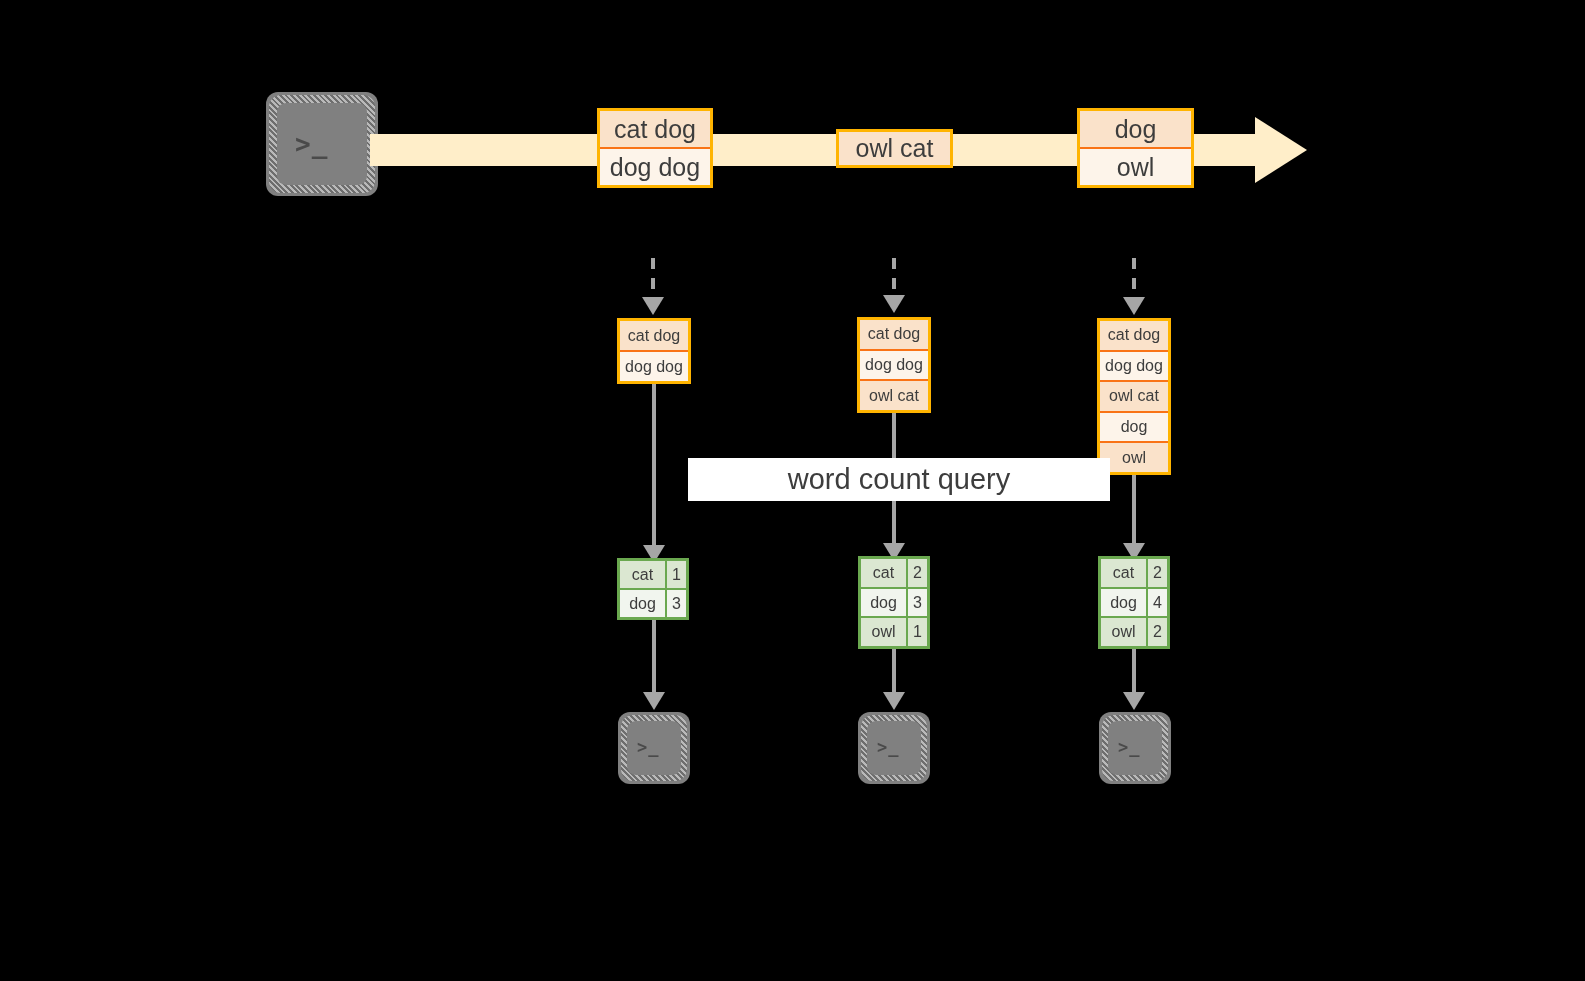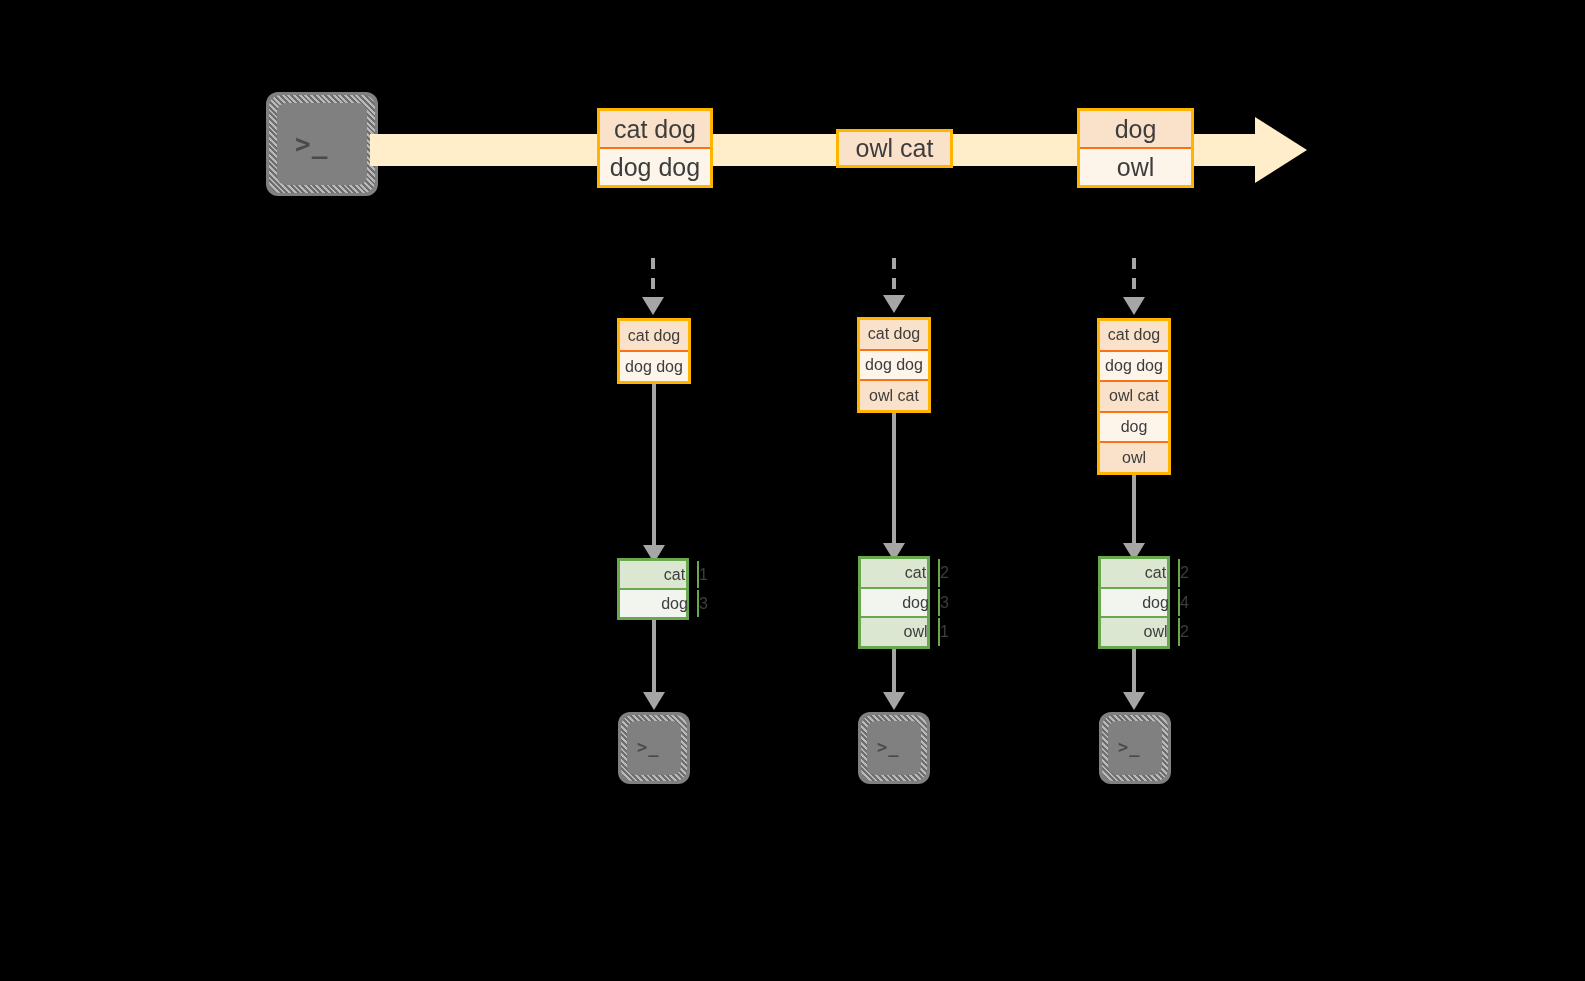--- a/index.html
+++ b/index.html
@@ -99,21 +99,20 @@
     border: 3px solid #6aa84f;
     display: flex;
     flex-direction: column;
     background: #eef3e9;
   }
   .cnt-row {
     box-sizing: border-box;
     flex: 1 1 auto;
     display: flex;
     border-bottom: 2px solid #6aa84f;
-    padding-left: 32px;
   }
   .cnt-row:last-child { border-bottom: none; }
   .cnt-row.dark  { background: #dbe7d1; }
   .cnt-row.light { background: #f1f5ee; }
   .cnt-word {
     box-sizing: border-box;
     flex: 0 0 47px;
     border-right: 2px solid #6aa84f;
     display: flex;
     align-items: center;
@@ -295,14 +294,15 @@
 
   <div class="conn" style="left:1132px; top:649px; height:47px;"></div>
   <div class="conn-head" style="left:1123px; top:692px;"></div>
 
   <div class="terminal" style="left:1099px; top:712px; width:72px; height:72px;">
     <div class="hatch"></div>
     <div class="inner" style="left:6px; top:6px; right:6px; bottom:6px;"></div>
     <div class="prompt" style="left:16px; top:24px; font-size:17px;">&gt;_</div>
   </div>
 
+  <div class="query-label" style="left:688px; top:458px; width:422px; height:43px;">word count query</div>
 
 </div>
 
 </body></html>

